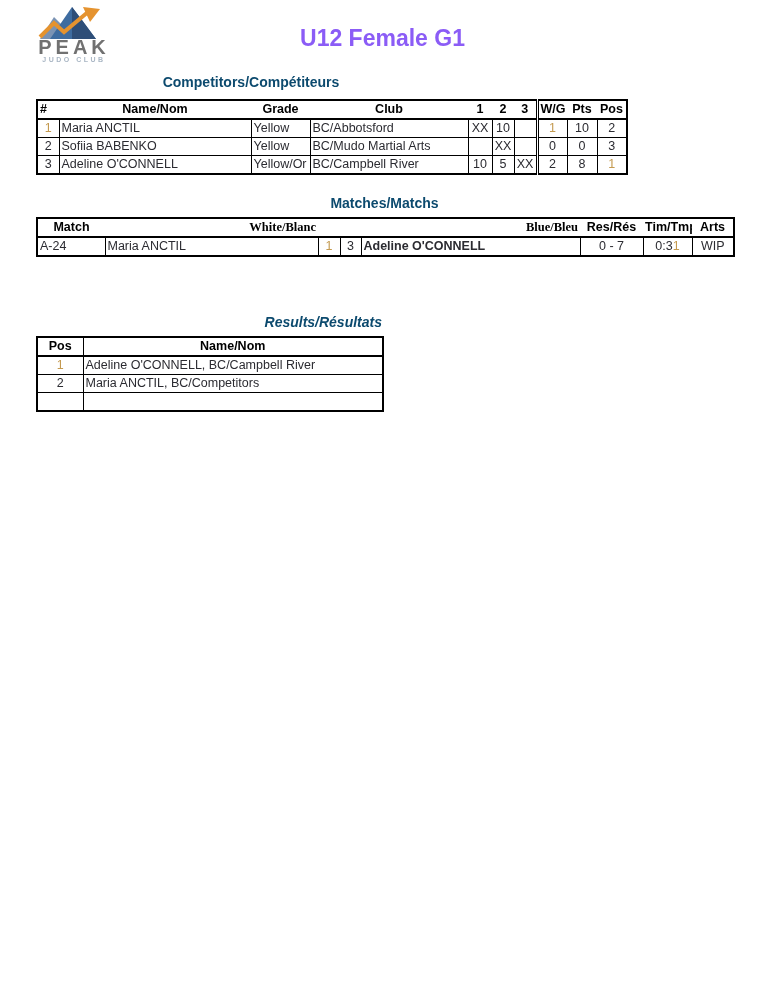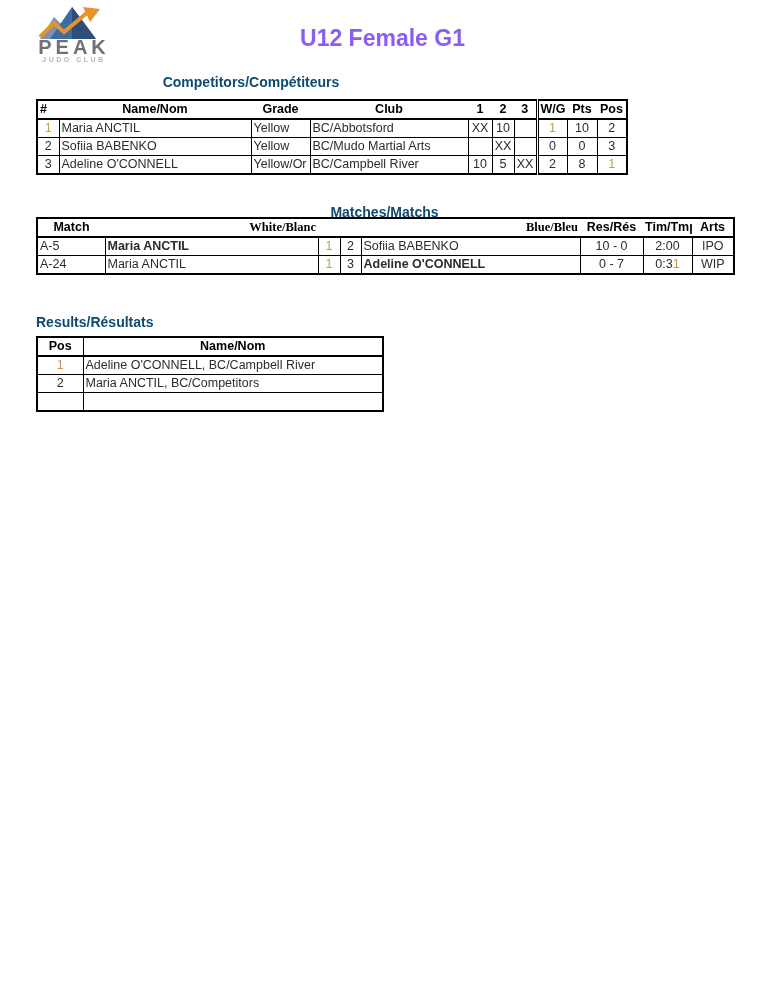--- a/index.html
+++ b/index.html
@@ -9,22 +9,22 @@
   
   .logo{position:absolute;left:32px;top:5px;width:84px;text-align:center;}
   .logo svg{display:block;margin:0 auto;}
   .logo-name{font-weight:bold;font-size:20px;letter-spacing:4px;color:var(--logo-text-gray,#717171);line-height:16px;margin-top:-2px;}
   .logo-sub{font-weight:bold;font-size:7px;letter-spacing:2.5px;color:var(--logo-sub-gray,#A9B6C4);line-height:8px;margin-top:1px;}
 
   
   .title{position:absolute;top:25px;left:0;width:765px;text-align:center;font-size:23px;font-weight:bold;color:#8b5cf6;}
   .sec-heading{position:absolute;font-weight:bold;font-size:14px;color:#0c4a6e;}
   .comp-heading{left:36px;top:74px;width:430px;text-align:center;}
-  .match-heading{left:36px;top:204px;width:697px;text-align:center;}
-  .res-heading{left:36px;top:314px;width:346px;text-align:left;}
+  .match-heading{left:36px;top:195px;width:697px;text-align:center;}
+  .res-heading{left:36px;top:314px;width:346px;text-align:right;font-style:italic;}
 
   
   table.doc-table{position:absolute;border-collapse:collapse;table-layout:fixed;border:2px solid #000;}
   .doc-table th,.doc-table td{border:1px solid #000;font-size:12.5px;height:17px;line-height:17px;
       padding:0 2px;overflow:hidden;white-space:nowrap;}
   .doc-table thead th{border-left:none;border-right:none;border-bottom:2px solid #000;font-weight:bold;color:#000;}
   .doc-table td{color:#2b2b31;}
   .grp{border-left:3px double #000 !important;}
   .keepline{border-left:1px solid #000 !important;}
   .l{text-align:left;padding-left:6px;}
@@ -143,30 +143,20 @@
         <th class="c"></th>
         <th class="c"></th>
         <th class="r">Blue/Bleu</th>
         <th class="c">Res/Rés</th>
         <th class="c">Tim/Tmp</th>
         <th class="c">Arts</th>
       </tr>
     </thead>
     <tbody>
       <tr>
-        <td class="l">A-5</td>
-        <td class="l bold">Maria ANCTIL</td>
-        <td class="c"><span class="one">1</span></td>
-        <td class="c">2</td>
-        <td class="l">Sofiia BABENKO</td>
-        <td class="c">10 - 0</td>
-        <td class="c">2:00</td>
-        <td class="c">IPO</td>
-      </tr>
-      <tr>
         <td class="l">A-24</td>
         <td class="l">Maria ANCTIL</td>
         <td class="c"><span class="one">1</span></td>
         <td class="c">3</td>
         <td class="l bold">Adeline O'CONNELL</td>
         <td class="c">0 - 7</td>
         <td class="c">0:3<span class="one">1</span></td>
         <td class="c">WIP</td>
       </tr>
     </tbody>

